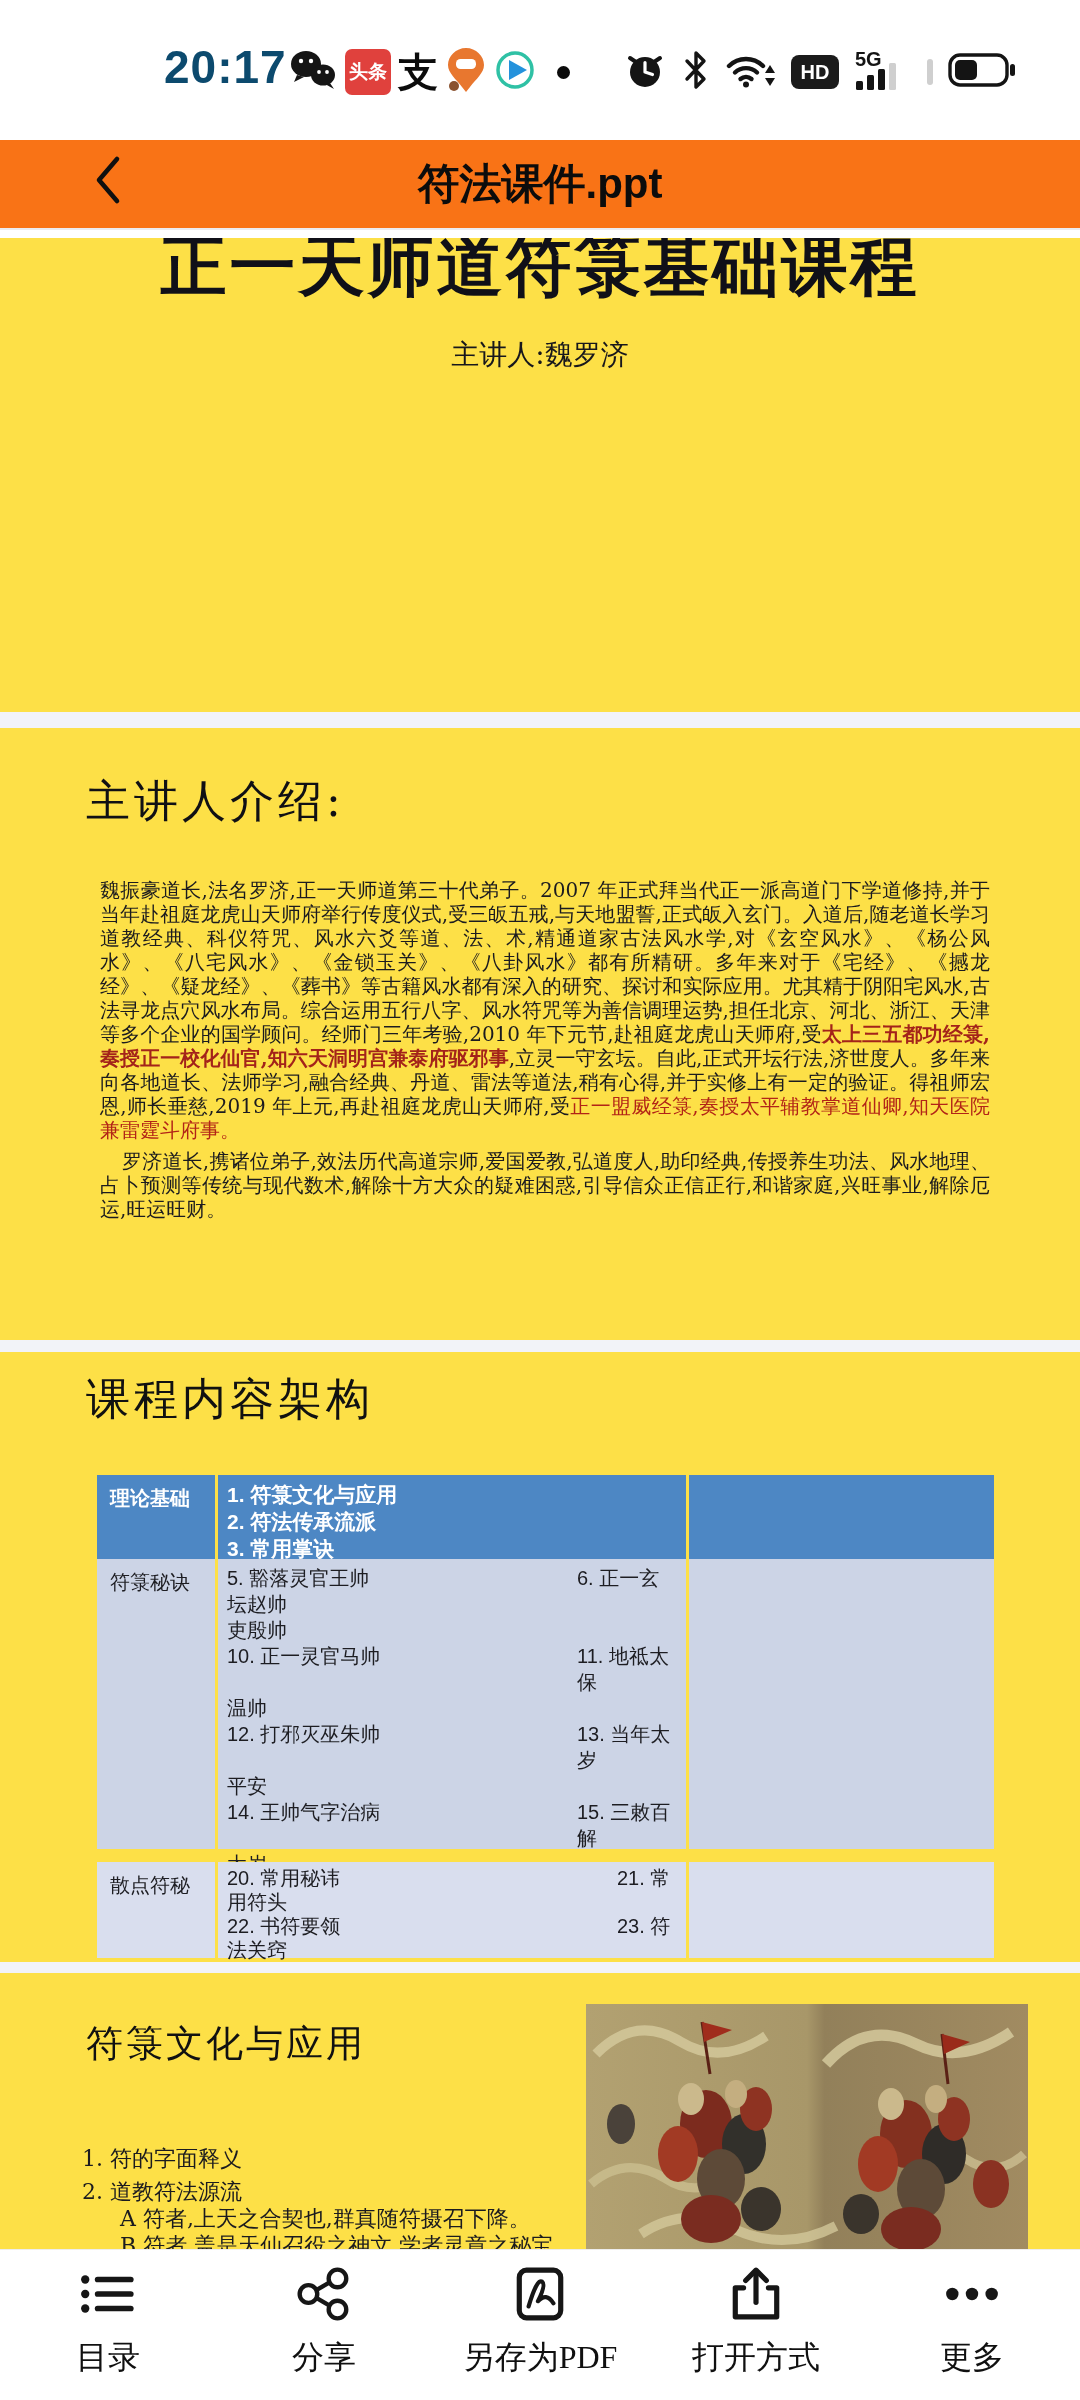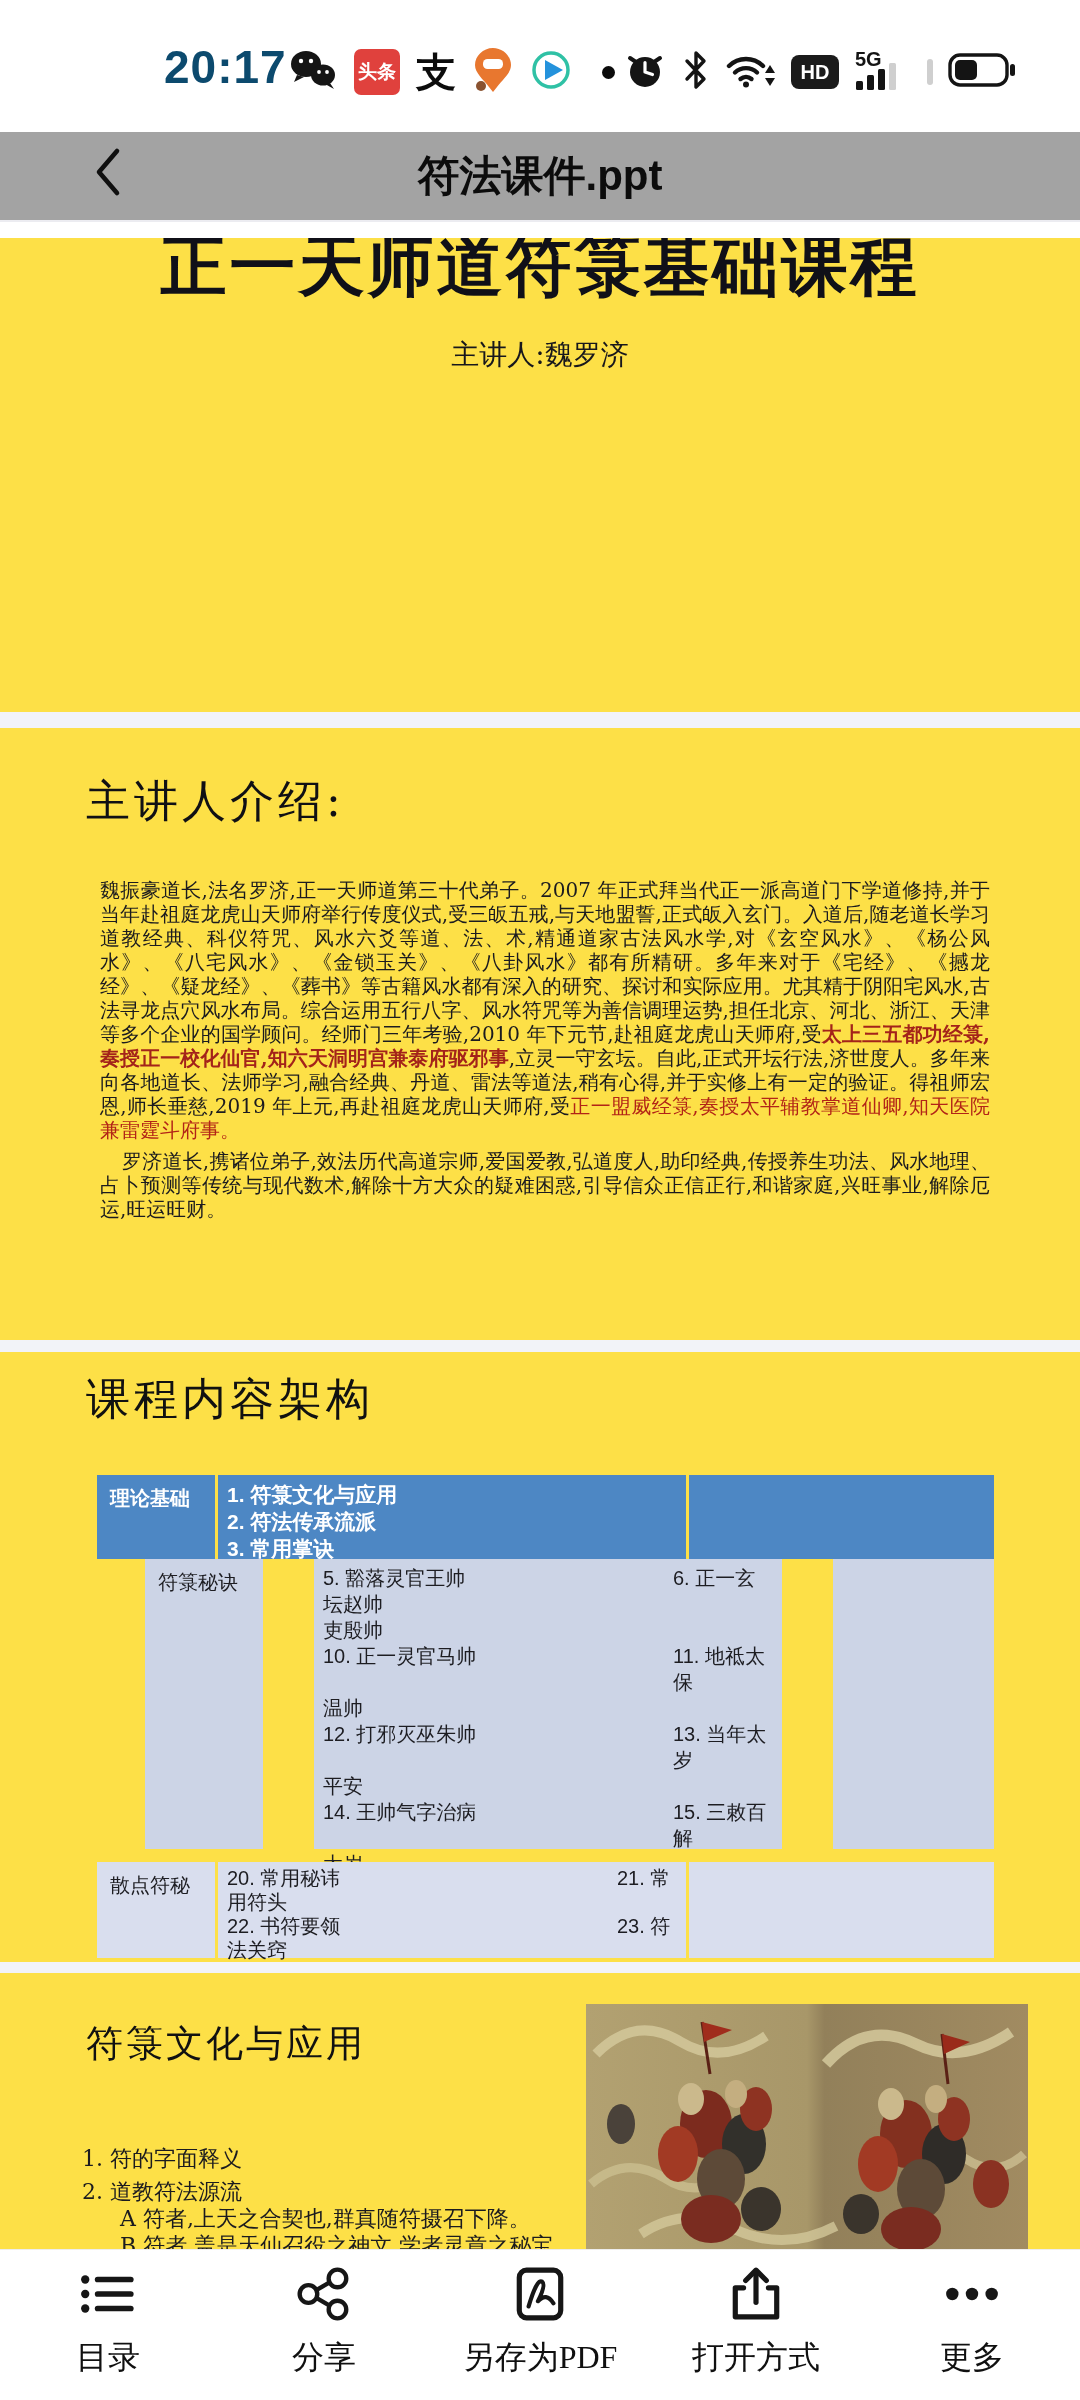--- a/index.html
+++ b/index.html
@@ -4,31 +4,31 @@
 <style>
   html,body{margin:0;padding:0;}
   body{
     width:1080px;height:2400px;position:relative;background:#fff;overflow:hidden;
     font-family:"Liberation Sans",sans-serif;color:#141414;
     -webkit-font-smoothing:antialiased;
   }
   
   .status-bar{position:absolute;top:38px;left:0;right:0;height:72px;}
   .time{position:absolute;left:164px;top:2px;font-size:46px;font-weight:600;letter-spacing:1px;color:#0c4a6e;}
-  .app-icons{position:absolute;left:288px;top:8px;height:52px;display:flex;align-items:center;gap:16px;}
+  .app-icons{position:absolute;left:288px;top:8px;height:52px;display:flex;align-items:center;gap:7px;}
   .sys-icons{position:absolute;right:64px;top:6px;height:56px;display:flex;align-items:center;gap:15px;}
   .badge-toutiao{width:46px;height:46px;background:#e0413d;border-radius:7px;color:#fff;font-size:19px;font-weight:700;
     display:flex;align-items:center;justify-content:center;letter-spacing:0;}
   .alipay-glyph{font-size:40px;font-weight:600;color:#0c0c0c;line-height:1;}
   .notif-dot{width:13px;height:13px;border-radius:50%;background:#0b0b0b;margin-left:14px;}
   .hd-badge{width:48px;height:34px;background:#1b1b1b;border-radius:8px;color:#fff;font-weight:700;font-size:20px;
     display:flex;align-items:center;justify-content:center;}
   .slim-bar{width:6px;height:26px;border-radius:3px;background:#cfcfcf;}
   
-  .header{position:absolute;top:132px;left:0;right:0;height:88px;background:#a3a3a3;border-bottom:2px solid #ececf1;}
+  .header{position:absolute;top:140px;left:0;right:0;height:88px;background:#f97316;border-bottom:2px solid #ececf1;}
   .back-btn{position:absolute;left:90px;top:14px;width:36px;height:56px;display:flex;align-items:center;justify-content:center;}
   .doc-title{position:absolute;left:0;right:0;top:16px;text-align:center;font-size:42px;font-weight:700;color:#0c0c0c;}
   
   .slide{position:absolute;left:0;width:1080px;background:#fde047;overflow:hidden;}
   .gap{position:absolute;left:0;width:1080px;background:#f2f3f8;}
   #gap1{top:712px;height:16px;}
   #gap2{top:1340px;height:12px;}
   #gap3{top:1962px;height:11px;}
   #slide1{top:238px;height:474px;}
   .s1-title{position:absolute;top:-16px;left:0;right:0;text-align:center;font-size:66px;font-weight:600;
@@ -48,21 +48,21 @@
   .ctable{position:absolute;left:97px;top:123px;width:897px;font-size:20px;}
   .trow{display:flex;}
   .trow .cell{box-sizing:border-box;}
   .tlabel{width:118px;flex:none;margin-right:3px;padding:10px 0 0 13px;}
   .tcontent{width:468px;flex:none;margin-right:3px;padding:6px 0 0 9px;}
   .tempty{flex:1;}
   .r1{height:84px;}
   .r1 .cell{background:#4d87c4;color:#fff;font-weight:700;}
   .r1 .tcontent{line-height:27px;font-size:21px;}
   .r2{height:290px;}
-  .r2 .cell{background:#ccd4e6;color:#1d1d22;margin-left:48px;}
+  .r2 .cell{background:#ccd4e6;color:#1d1d22;}
   .r2 .tcontent{line-height:26px;}
   .rowgap{height:13px;}
   .r3{height:96px;}
   .r3 .cell{background:#d9deee;color:#1d1d22;}
   .r3 .tcontent{line-height:24px;padding-top:4px;}
   .tline{display:flex;}
   .c1{width:350px;flex:none;}
   .c1w{width:390px;flex:none;}
   .c2{flex:1;}
   #slide4{top:1973px;height:427px;}

